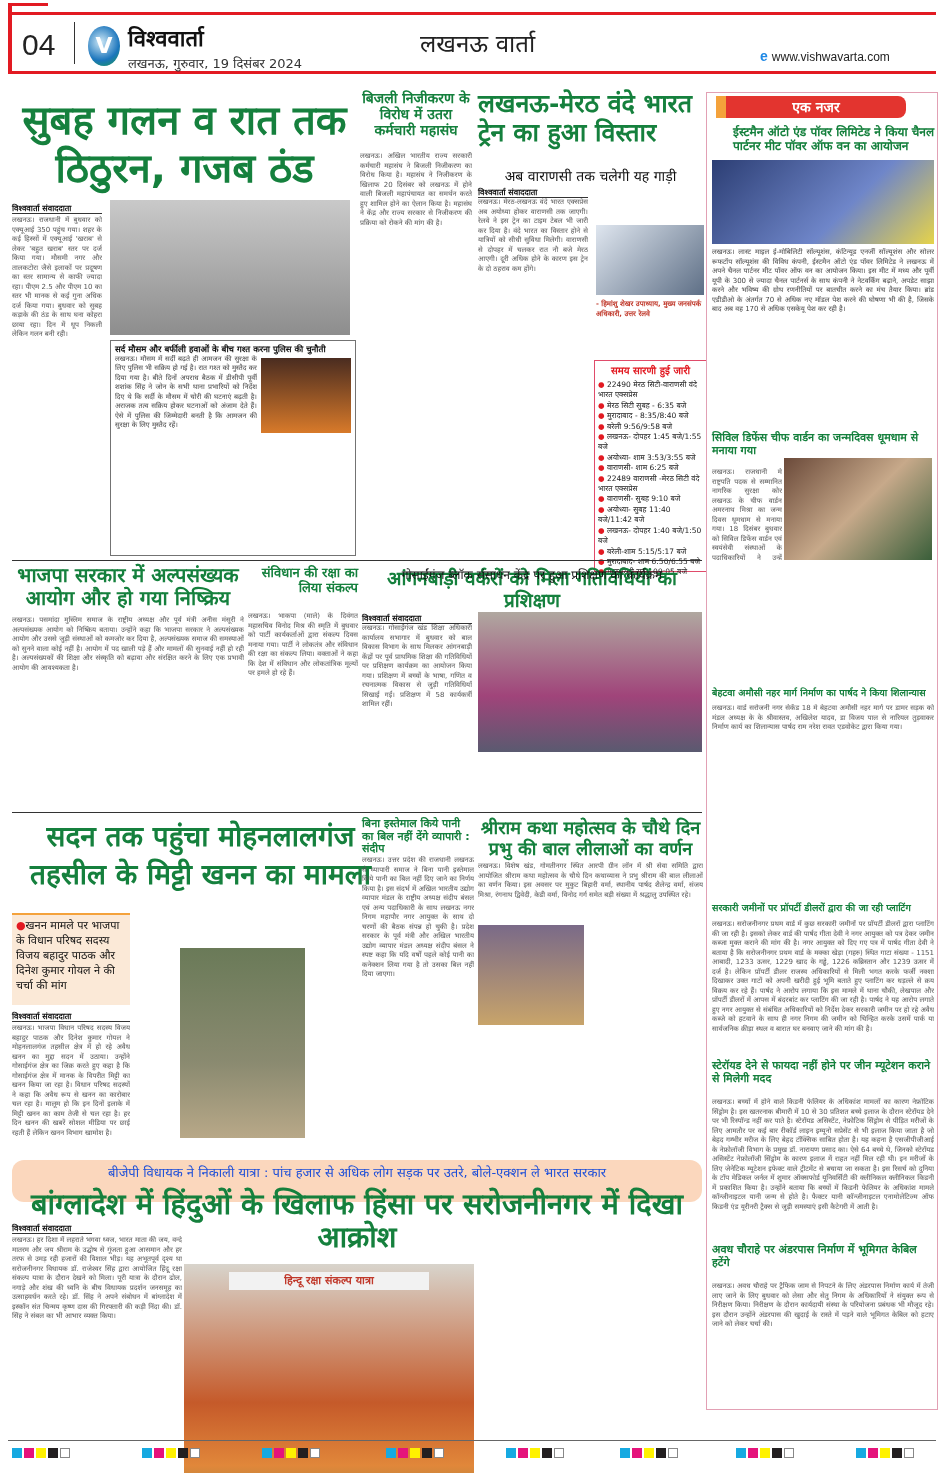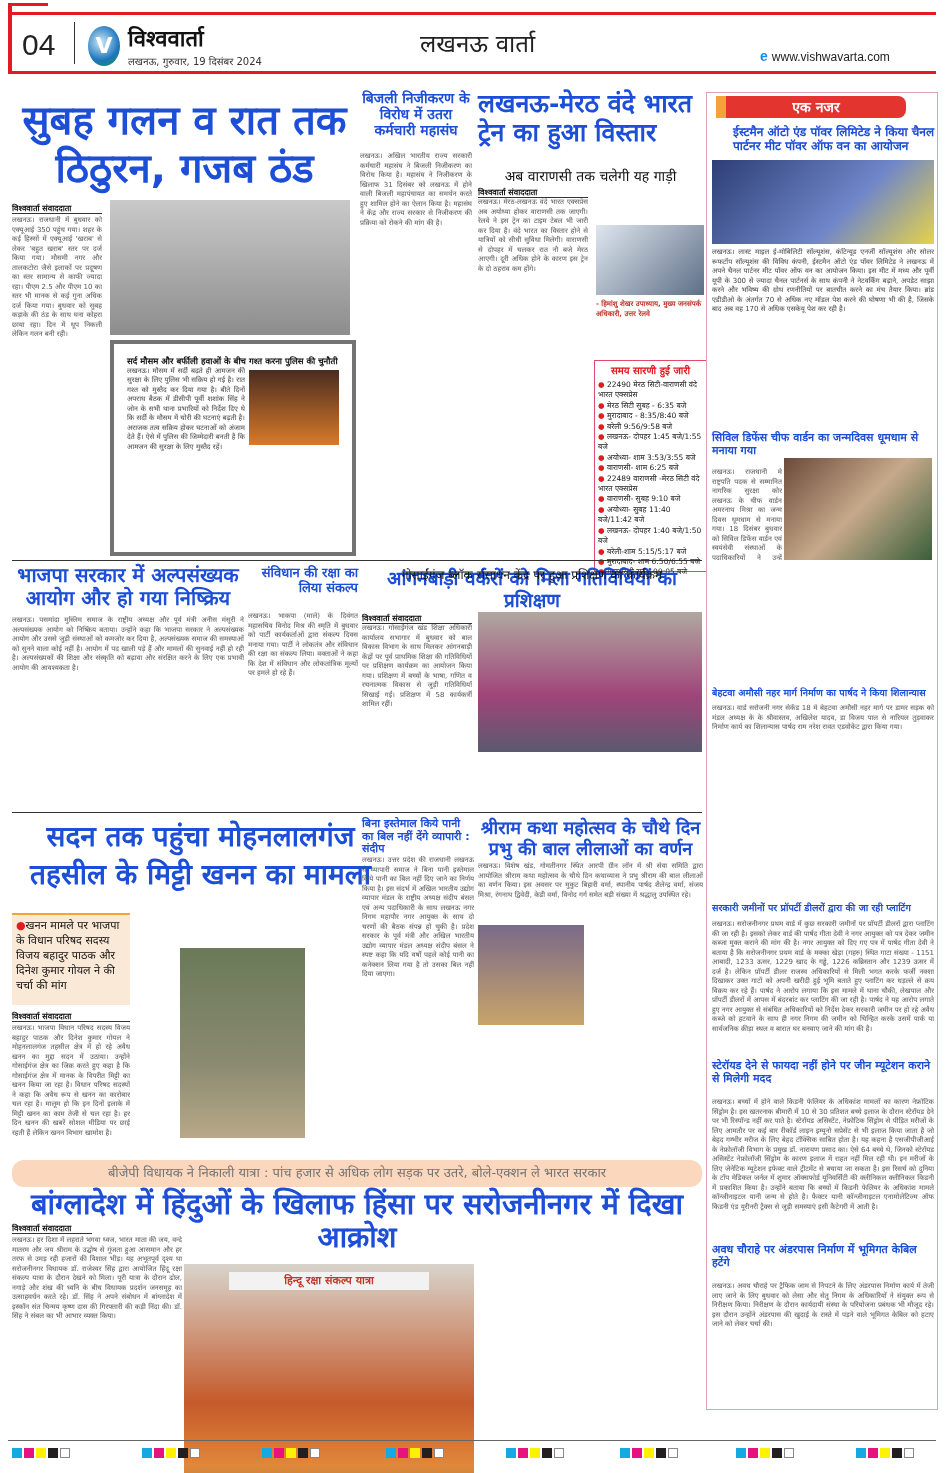--- a/index.html
+++ b/index.html
@@ -4,39 +4,39 @@
 <style>
 *{box-sizing:border-box;margin:0;padding:0}
 body{width:945px;height:1473px;background:#fff;font-family:"DejaVu Sans",sans-serif;color:#222;position:relative;overflow:hidden}
 .abs{position:absolute}
 .masthead{left:8px;top:12px;width:928px;height:62px;border-top:3px solid #e21a22;border-left:4px solid #e21a22;border-bottom:3px solid #e21a22}
 .masthead .topbar{position:absolute;left:-4px;top:-12px;width:40px;height:12px;border-top:3px solid #e21a22;border-left:4px solid #e21a22}
 .pageno{left:22px;top:28px;font-family:"Liberation Sans",sans-serif;font-size:30px;color:#222}
 .pagediv{left:74px;top:22px;width:1px;height:42px;background:#333}
 .logo{left:88px;top:26px;width:32px;height:40px;border-radius:50%;background:radial-gradient(circle at 40% 40%,#cfe9f7,#1b75bc 60%,#1a9b4b);color:#fff;font-weight:bold;font-size:22px;text-align:center;line-height:40px}
 .brand{left:128px;top:22px;font-size:22px;font-weight:bold;color:#111}
-.dateline{left:128px;top:54px;font-size:10px;color:#333}
+.dateline{left:128px;top:54px;font-size:13px;color:#333}
 .section{left:420px;top:26px;font-size:24px;color:#222}
 .web{left:760px;top:48px;font-size:12px;font-family:"Liberation Sans",sans-serif;color:#222}
 .web .ie{color:#1e88e5;font-weight:bold;font-size:14px;margin-right:4px}
 .rule{background:#333;height:1px}
-.hed{font-weight:bold;color:#1d4ed8;line-height:1.15}
+.hed{font-weight:bold;color:#15803d;line-height:1.15}
 .txt{font-size:7px;line-height:9.5px;color:#555;text-align:justify;overflow:hidden}
 .byline{font-size:8px;font-weight:bold;color:#111;border-bottom:1px solid #333}
 .photo{background:#9a9a9a;overflow:hidden}
 .sidebar{left:706px;top:92px;width:232px;height:1318px;border:1px solid #e2a0b4;background:#fff}
 .eknazar{left:716px;top:96px;width:190px;height:22px;background:#e3342f;border-left:10px solid #f4a23b;border-radius:0 8px 8px 0;color:#fff;font-weight:bold;font-size:14px;text-align:center;line-height:22px}
 .tbox{left:594px;top:360px;width:113px;height:212px;border:1px solid #e04b6a;background:#fff}
 .tbox .tt{font-size:10px;color:#e21a22;font-weight:bold;text-align:center;margin:2px 0 3px}
 .tbox .row{font-size:7.5px;line-height:10.4px;color:#222;padding-left:3px}
 .tbox .row .dot{color:#e21a22}
 .quotebox{left:12px;top:913px;width:118px;height:92px;background:#fbe9d7;border-top:2px solid #f4a23b}
 .quotebox .q{font-size:11px;line-height:15px;color:#111;padding:3px 4px}
 .quotebox .q .dot{color:#e21a22}
-.banner{left:12px;top:1160px;width:690px;height:27px;background:#fbd7bd;border-radius:12px;text-align:center;font-size:13px;line-height:26px;color:#737373}
+.banner{left:12px;top:1160px;width:690px;height:42px;background:#fbd7bd;border-radius:12px;text-align:center;font-size:13px;line-height:26px;color:#1d4ed8}
 .colorbars{top:1448px;height:10px;display:flex;gap:2px}
 .colorbars span{width:10px;height:10px;display:block}
 .c{background:#16a9e1}.m{background:#e5137b}.y{background:#fff200}.k{background:#231f20}.g{border:1px solid #888;background:#fff}
 .cap{font-size:7.5px;line-height:9.5px;color:#111;font-weight:bold}
 </style>
 </head>
 <body>
 
 <div class="abs masthead">
     <div class="topbar"></div>
@@ -46,28 +46,28 @@
 <div class="abs logo">V</div>
 <div class="abs brand">विश्ववार्ता</div>
 <div class="abs dateline">लखनऊ, गुरुवार, 19 दिसंबर 2024</div>
 <div class="abs section">लखनऊ वार्ता</div>
 <div class="abs web"><span class="ie">e</span><span>www.vishwavarta.com</span></div>
 
 <div class="abs hed" style="left:12px;top:96px;width:345px;font-size:40px;text-align:center;line-height:48px">सुबह गलन व रात तक ठिठुरन, गजब ठंड</div>
 <div class="abs byline" style="left:12px;top:202px;width:90px">विश्ववार्ता संवाददाता</div>
 <div class="abs txt" style="left:12px;top:216px;width:90px;height:340px">लखनऊ। राजधानी में बुधवार को एक्यूआई 350 पहुंच गया। शहर के कई हिस्सों में एक्यूआई 'खराब' से लेकर 'बहुत खराब' स्तर पर दर्ज किया गया। मौसमी नगर और तालकटोरा जैसे इलाकों पर प्रदूषण का स्तर सामान्य से काफी ज्यादा रहा। पीएम 2.5 और पीएम 10 का स्तर भी मानक से कई गुना अधिक दर्ज किया गया। बुधवार को सुबह कड़ाके की ठंड के साथ घना कोहरा छाया रहा। दिन में धूप निकली लेकिन गलन बनी रही।</div>
 <div class="abs photo" style="left:110px;top:200px;width:240px;height:135px;background:linear-gradient(#c9c9c9,#8d8d8d)"></div>
-<div class="abs" style="left:110px;top:340px;width:246px;height:216px;border:4px solid #737373;padding:13px">
+<div class="abs" style="left:110px;top:340px;width:246px;height:216px;border:1px solid #737373;padding:4px">
   <div class="hed" style="font-size:8.5px;color:#111">सर्द मौसम और बर्फीली हवाओं के बीच गश्त करना पुलिस की चुनौती</div>
   <div class="photo" style="float:right;width:90px;height:75px;margin:3px 0 2px 4px;background:linear-gradient(#4a2c20,#d87a2a)"></div>
   <div class="txt" style="height:170px;color:#444">लखनऊ। मौसम में सर्दी बढ़ते ही आमजन की सुरक्षा के लिए पुलिस भी सक्रिय हो गई है। रात गश्त को मुस्तैद कर दिया गया है। बीते दिनों अपराध बैठक में डीसीपी पूर्वी शशांक सिंह ने जोन के सभी थाना प्रभारियों को निर्देश दिए थे कि सर्दी के मौसम में चोरी की घटनाएं बढ़ती है। अराजक तत्व सक्रिय होकर घटनाओं को अंजाम देते हैं। ऐसे में पुलिस की जिम्मेदारी बनती है कि आमजन की सुरक्षा के लिए मुस्तैद रहें।</div>
 </div>
 
 <div class="abs hed" style="left:360px;top:90px;width:112px;font-size:14px;text-align:center">बिजली निजीकरण के विरोध में उतरा कर्मचारी महासंघ</div>
-<div class="abs txt" style="left:360px;top:152px;width:112px;height:402px">लखनऊ। अखिल भारतीय राज्य सरकारी कर्मचारी महासंघ ने बिजली निजीकरण का विरोध किया है। महासंघ ने निजीकरण के खिलाफ 31 दिसंबर को लखनऊ में होने वाली बिजली महापंचायत का समर्थन करते हुए शामिल होने का ऐलान किया है। महासंघ ने केंद्र और राज्य सरकार से निजीकरण की प्रक्रिया को रोकने की मांग की है।</div>
+<div class="abs txt" style="left:360px;top:152px;width:112px;height:402px">लखनऊ। अखिल भारतीय राज्य सरकारी कर्मचारी महासंघ ने बिजली निजीकरण का विरोध किया है। महासंघ ने निजीकरण के खिलाफ 20 दिसंबर को लखनऊ में होने वाली बिजली महापंचायत का समर्थन करते हुए शामिल होने का ऐलान किया है। महासंघ ने केंद्र और राज्य सरकार से निजीकरण की प्रक्रिया को रोकने की मांग की है।</div>
 
 <div class="abs hed" style="left:478px;top:90px;width:225px;font-size:25px;text-align:left">लखनऊ-मेरठ वंदे भारत ट्रेन का हुआ विस्तार</div>
 <div class="abs" style="left:478px;top:166px;width:225px;font-size:14px;text-align:center;color:#111">अब वाराणसी तक चलेगी यह गाड़ी</div>
 <div class="abs byline" style="left:478px;top:186px;width:110px">विश्ववार्ता संवाददाता</div>
 <div class="abs txt" style="left:478px;top:198px;width:110px;height:356px">लखनऊ। मेरठ-लखनऊ वंदे भारत एक्सप्रेस अब अयोध्या होकर वाराणसी तक जाएगी। रेलवे ने इस ट्रेन का टाइम टेबल भी जारी कर दिया है। वंदे भारत का विस्तार होने से यात्रियों को सीधी सुविधा मिलेगी। वाराणसी से दोपहर में चलकर रात नौ बजे मेरठ आएगी। दूरी अधिक होने के कारण इस ट्रेन के दो ठहराव कम होंगे।</div>
 <div class="abs photo" style="left:596px;top:225px;width:108px;height:70px;background:linear-gradient(135deg,#dfe6ef,#5e6f86)"></div>
 <div class="abs cap" style="left:596px;top:300px;width:108px;color:#c0392b;font-size:7px">- हिमांशु शेखर उपाध्याय, मुख्य जनसंपर्क अधिकारी, उत्तर रेलवे</div>
 <div class="abs tbox">
   <div class="tt">समय सारणी हुई जारी</div>
   <div id="tt-rows">

